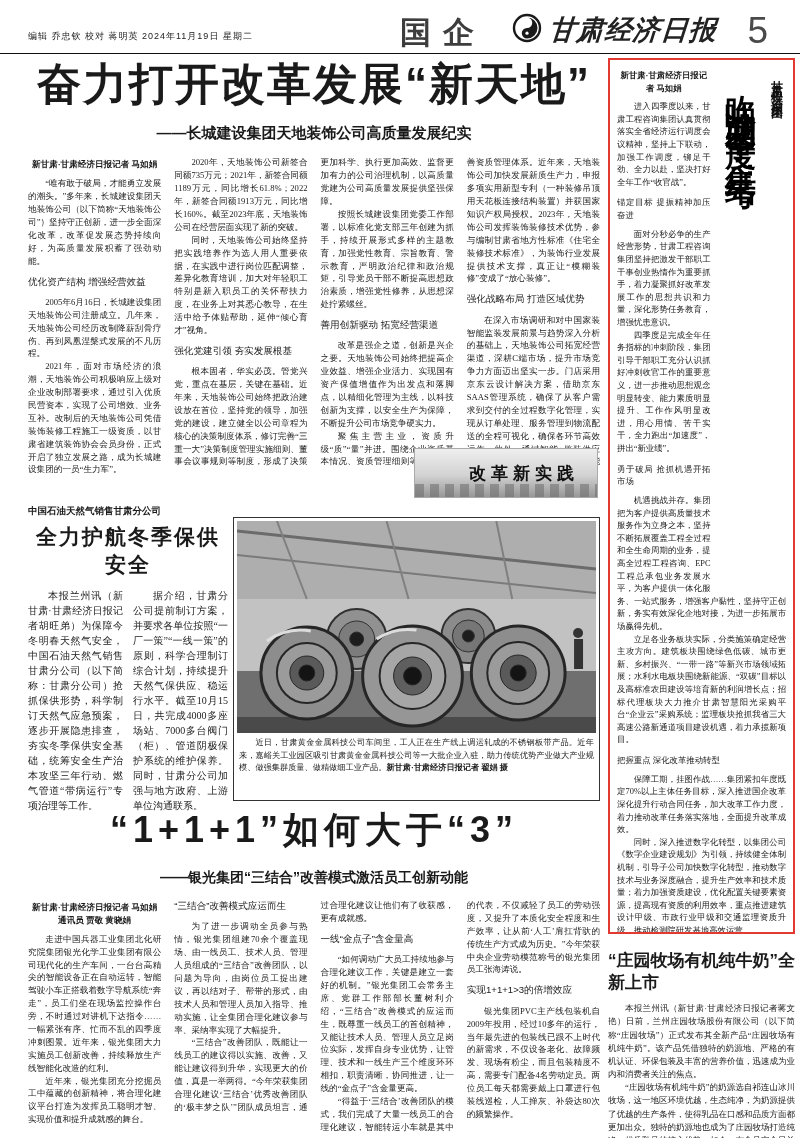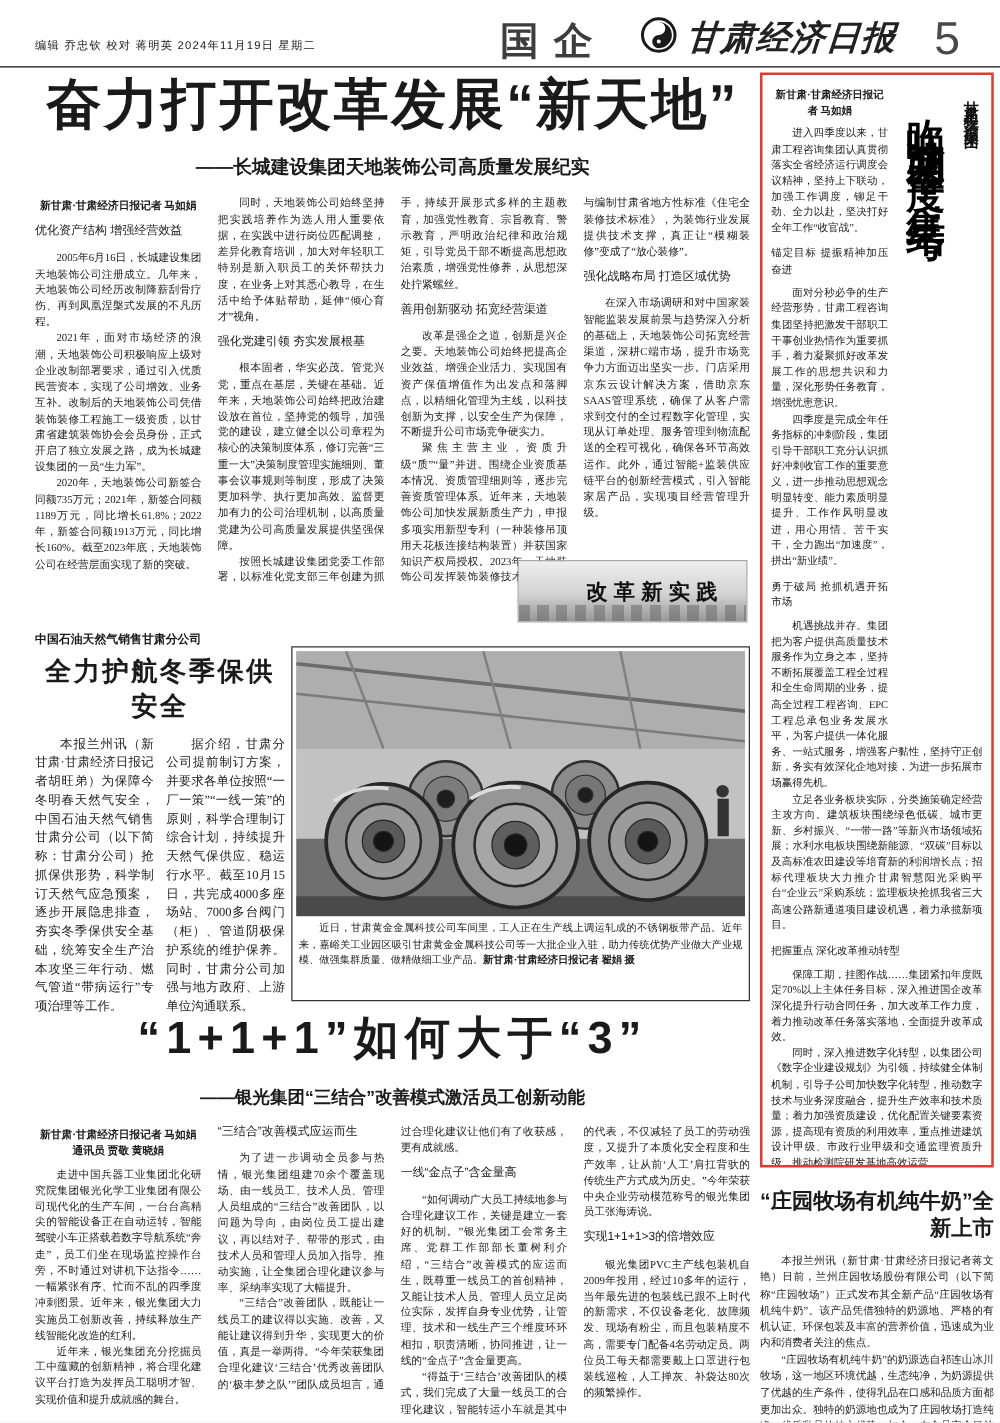--- a/index.html
+++ b/index.html
@@ -60,21 +60,21 @@
   .sidebar{position:absolute;left:608px;top:58px;width:187px;}
   .red-box{border:2px solid #e23a30;height:876px;padding:8px 7px;box-sizing:border-box;
            overflow:hidden;text-align:justify;font-size:8.4px;line-height:1.5;}
   .red-box p{font-size:8.4px;}
   .v-head{float:right;writing-mode:vertical-rl;height:520px;margin-left:6px;padding-top:2px;}
   .v-kicker{font-size:12px;font-weight:bold;letter-spacing:4px;margin-left:5px;color:#111;
             font-family:"Liberation Sans",sans-serif;}
   .v-title{font-size:31px;font-weight:900;letter-spacing:7px;color:#000;
            font-family:"Liberation Sans",sans-serif;}
   .milk{margin-top:16px;}
-  .milk-head{font-size:17px;font-weight:900;text-align:right;line-height:1.3;
+  .milk-head{font-size:17px;font-weight:900;text-align:left;line-height:1.3;
              font-family:"Liberation Sans",sans-serif;}
   .milk-body{margin-top:8px;font-size:8.5px;line-height:1.55;text-align:justify;
              height:148px;overflow:hidden;}
 </style>
 </head>
 <body>
 
 <div class="page">
 
   <div class="hdr-info">编辑 乔忠钦  校对 蒋明英  2024年11月19日 星期二</div>
@@ -90,20 +90,21 @@
     <span class="hdr-masthead">甘肃经济日报</span>
   </div>
   <div class="hdr-page">5</div>
   <div class="hdr-rule"></div>
 
   <div class="top-art">
     <div class="top-head">奋力打开改革发展“新天地”</div>
     <div class="top-sub">——长城建设集团天地装饰公司高质量发展纪实</div>
     <div class="top-body cols">
         <p class="by">新甘肃·甘肃经济日报记者 马如娟</p>
+        <p>“唯有敢于破局，才能勇立发展的潮头。”多年来，长城建设集团天地装饰公司（以下简称“天地装饰公司”）坚持守正创新，进一步全面深化改革，改革促发展态势持续向好，为高质量发展积蓄了强劲动能。</p>
         <p class="sub">优化资产结构 增强经营效益</p>
         <p>2005年6月16日，长城建设集团天地装饰公司注册成立。几年来，天地装饰公司经历改制降薪刮骨疗伤、再到凤凰涅槃式发展的不凡历程。</p>
         <p>2021年，面对市场经济的浪潮，天地装饰公司积极响应上级对企业改制部署要求，通过引入优质民营资本，实现了公司增效、业务互补。改制后的天地装饰公司凭借装饰装修工程施工一级资质，以甘肃省建筑装饰协会会员身份，正式开启了独立发展之路，成为长城建设集团的一员“生力军”。</p>
         <p>2020年，天地装饰公司新签合同额735万元；2021年，新签合同额1189万元，同比增长61.8%；2022年，新签合同额1913万元，同比增长160%。截至2023年底，天地装饰公司在经营层面实现了新的突破。</p>
         <p>同时，天地装饰公司始终坚持把实践培养作为选人用人重要依据，在实践中进行岗位匹配调整，差异化教育培训，加大对年轻职工特别是新入职员工的关怀帮扶力度，在业务上对其悉心教导，在生活中给予体贴帮助，延伸“倾心育才”视角。</p>
         <p class="sub">强化党建引领 夯实发展根基</p>
         <p>根本固者，华实必茂。管党兴党，重点在基层，关键在基础。近年来，天地装饰公司始终把政治建设放在首位，坚持党的领导，加强党的建设，建立健全以公司章程为核心的决策制度体系，修订完善“三重一大”决策制度管理实施细则、董事会议事规则等制度，形成了决策更加科学、执行更加高效、监督更加有力的公司治理机制，以高质量党建为公司高质量发展提供坚强保障。</p>
         <p>按照长城建设集团党委工作部署，以标准化党支部三年创建为抓手，持续开展形式多样的主题教育，加强党性教育、宗旨教育、警示教育，严明政治纪律和政治规矩，引导党员干部不断提高思想政治素质，增强党性修养，从思想深处拧紧螺丝。</p>
         <p class="sub">善用创新驱动 拓宽经营渠道</p>
         <p>改革是强企之道，创新是兴企之要。天地装饰公司始终把提高企业效益、增强企业活力、实现国有资产保值增值作为出发点和落脚点，以精细化管理为主线，以科技创新为支撑，以安全生产为保障，不断提升公司市场竞争硬实力。</p>

